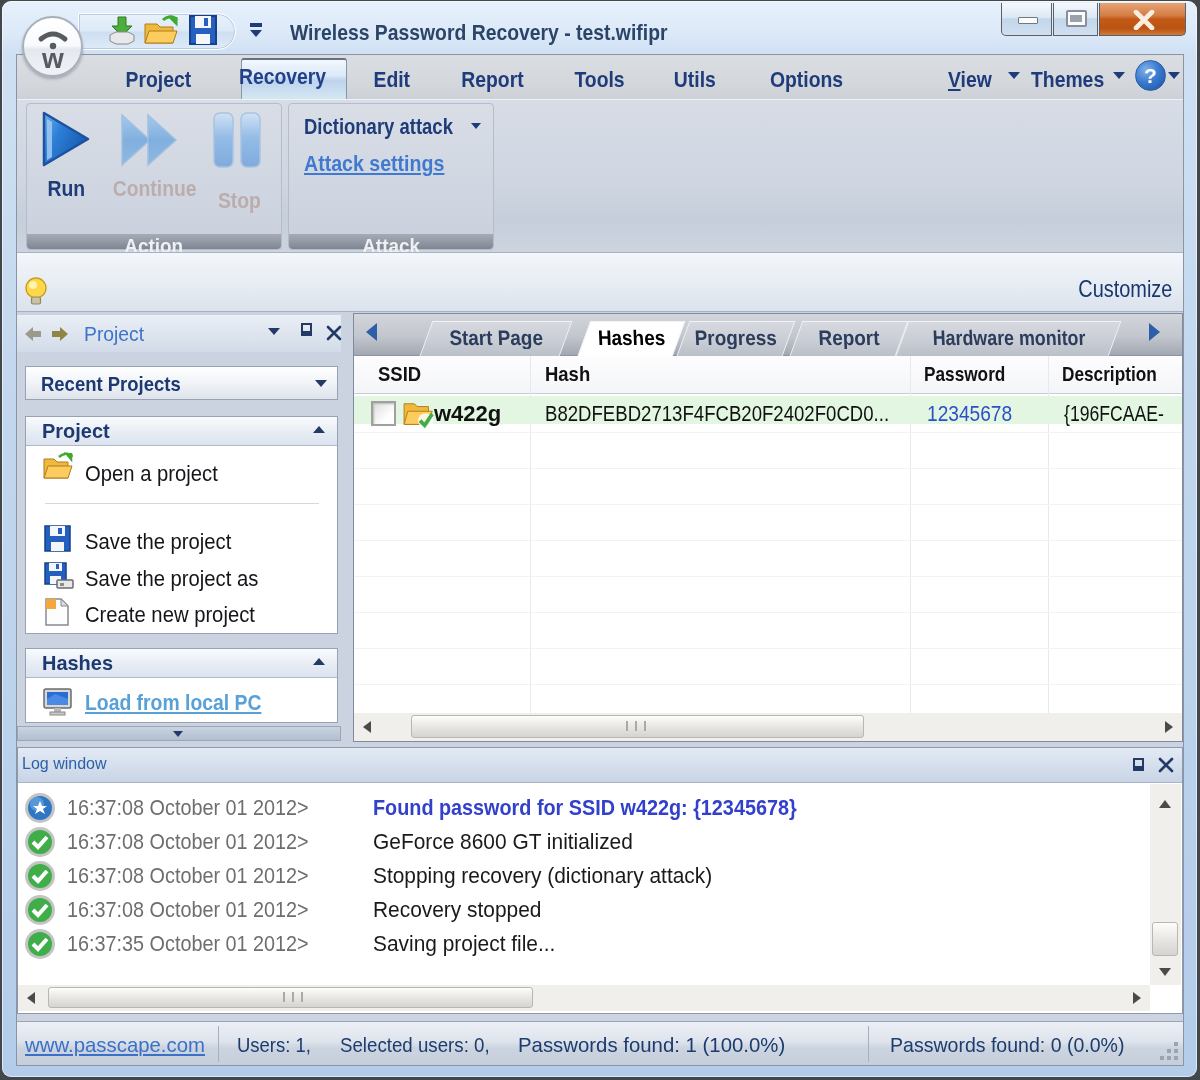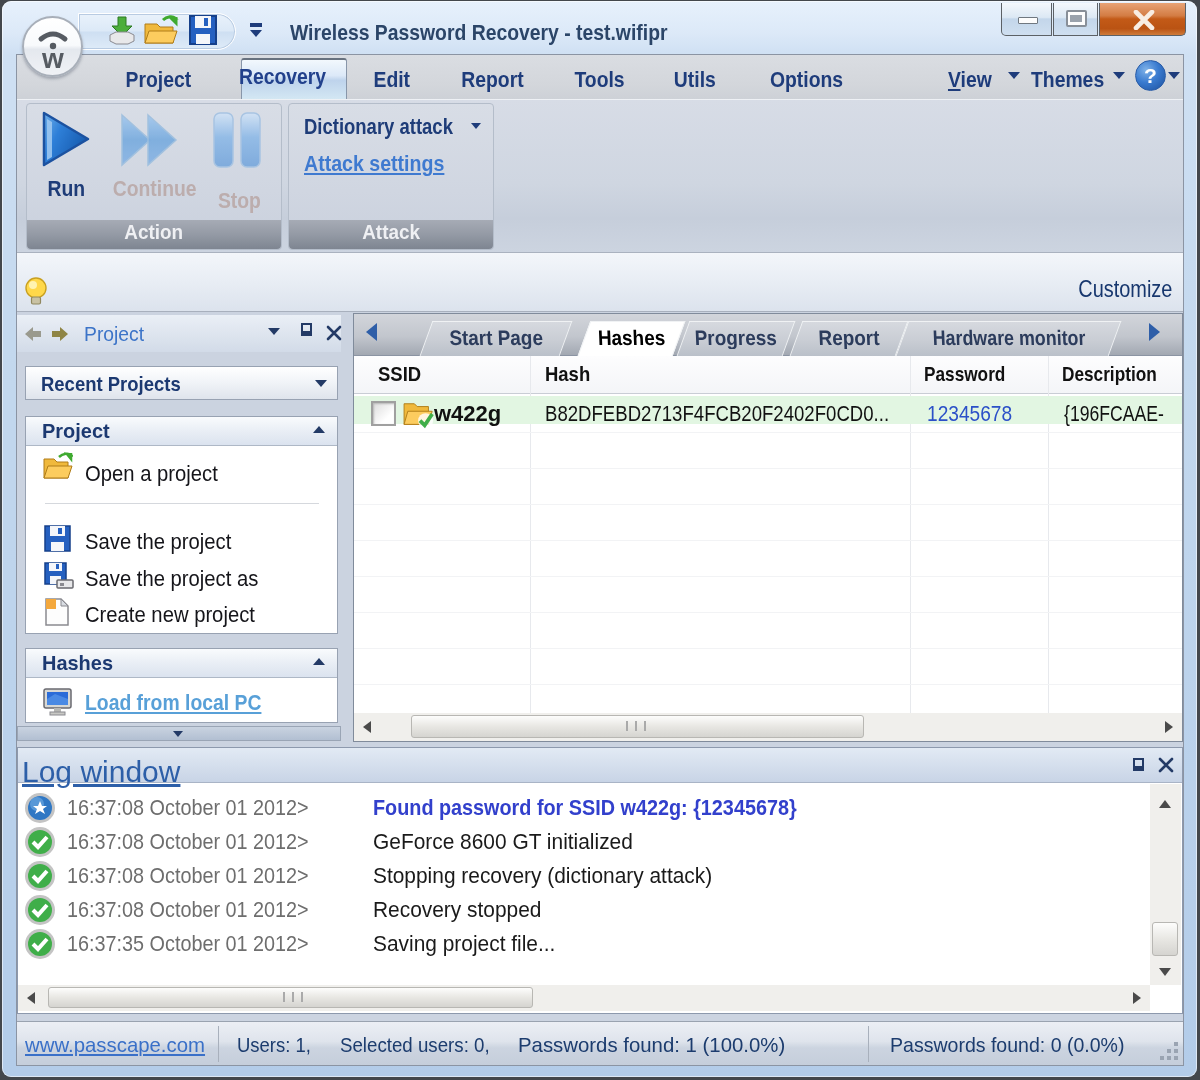--- a/index.html
+++ b/index.html
@@ -43,21 +43,21 @@
   border:1px solid #2a5da8; color:#fff; font-size:21px; font-weight:bold; text-align:center; line-height:30px;}
 .dropmark { width:0; height:0; border-left:6px solid transparent; border-right:6px solid transparent; border-top:7px solid #1e3c7b; }
 .dropbar { width:12px; height:4px; background:#1e3c7b; margin-bottom:2px;}
 #ribbon { left:17px; top:99px; width:1166px; height:153px;
   background:linear-gradient(180deg,#d7dce6 0%,#cfd6e1 55%,#c6cedb 78%,#ccd4e0 100%);
   border-top:1px solid #eef1f5; }
 .group { top:103px; height:147px; border:1px solid #b4bdca; border-radius:4px;
   background:linear-gradient(180deg,#d8dde6 0%,#d0d6e1 60%,#c9d0dd 100%); }
 #grpAction { left:26px; width:256px; }
 #grpAttack { left:288px; width:206px; }
-.grplabel { position:absolute; left:0; bottom:0; width:100%; height:29px; border-radius:0 0 4px 4px;
+.grplabel { position:absolute; left:0; bottom:0; width:100%; height:15px; border-radius:0 0 4px 4px;
   background:linear-gradient(180deg,#a6abb5 0%,#949aa5 50%,#7e8591 100%);
   color:#eff0f3; font-size:21px; font-weight:700; text-align:center; line-height:23px;text-decoration:underline; }
 .grplabel i.g { transform:scaleX(.9); }
 .blab { font-size:22px; font-weight:700; text-align:center; }
 .blab i.g { transform:scaleX(.88); }
 #bulbbar { left:17px; top:252px; width:1166px; height:60px;
   background:linear-gradient(180deg,#f3f6fa 0%,#e8edf4 50%,#dce3ed 100%);
   border-top:1px solid #aab2bf; border-bottom:1px solid #a8b0bd; }
 #customize { right:11px; top:22px; font-size:24px; color:#17376e; transform:scaleX(.83); transform-origin:100% 50%;}
 #main { left:17px; top:312px; width:1166px; height:435px; background:#cbd3e0; }
@@ -331,21 +331,21 @@
     <path d="M2 4 L13 4 L16 7 L28 7 L28 26 L2 26 Z" fill="#f0b93c" stroke="#b07d18" stroke-width="1"></path>
     <path d="M6 12 L32 12 L28 26 L2 26 Z" fill="#fccc5e" stroke="#b07d18" stroke-width="1"></path>
     <circle cx="25" cy="22" r="8" fill="#fff" opacity="0.8"></circle>
     <path d="M19 22 L24 27 L32 15" stroke="#3fae49" stroke-width="4" fill="none"></path>
   </svg>
 </div>
 
 <div class="abs" id="logwin">
     <div class="abs" id="loghead"></div>
   </div>
-<div class="abs sx" style="left:22px; top:755px; font-size:30px; color:#2d5fa8;text-decoration:underline;">Log window</div>
+<div class="abs sx" style="left:22px; top:755px; font-size:16px; color:#2d5fa8;">Log window</div>
 <div class="abs" style="left:1133px; top:758px; width:11px; height:13px; border:2px solid #233a66; border-bottom:5px solid #233a66;"></div>
 <svg class="abs" width="16" height="16" viewBox="0 0 16 16" style="left:1158px; top:757px;">
   <path d="M2 2 L14 14 M14 2 L2 14" class="xmark"></path>
 </svg>
 
 <div class="abs logline" style="left:67px; top:795px; color:#6e6e6e; transform:scaleX(.9);">16:37:08 October 01 2012&gt;</div>
 <div class="abs logline" style="left:373px; top:795px; color:#3240cc; font-weight:600; transform:scaleX(.9);">Found password for SSID w422g: {12345678}</div>
 <div class="abs logline" style="left:67px; top:829px; color:#6e6e6e; transform:scaleX(.9);">16:37:08 October 01 2012&gt;</div>
 <div class="abs logline" style="left:373px; top:829px; color:#1a1a1a; transform:scaleX(.95);">GeForce 8600 GT initialized</div>
 <div class="abs logline" style="left:67px; top:863px; color:#6e6e6e; transform:scaleX(.9);">16:37:08 October 01 2012&gt;</div>

